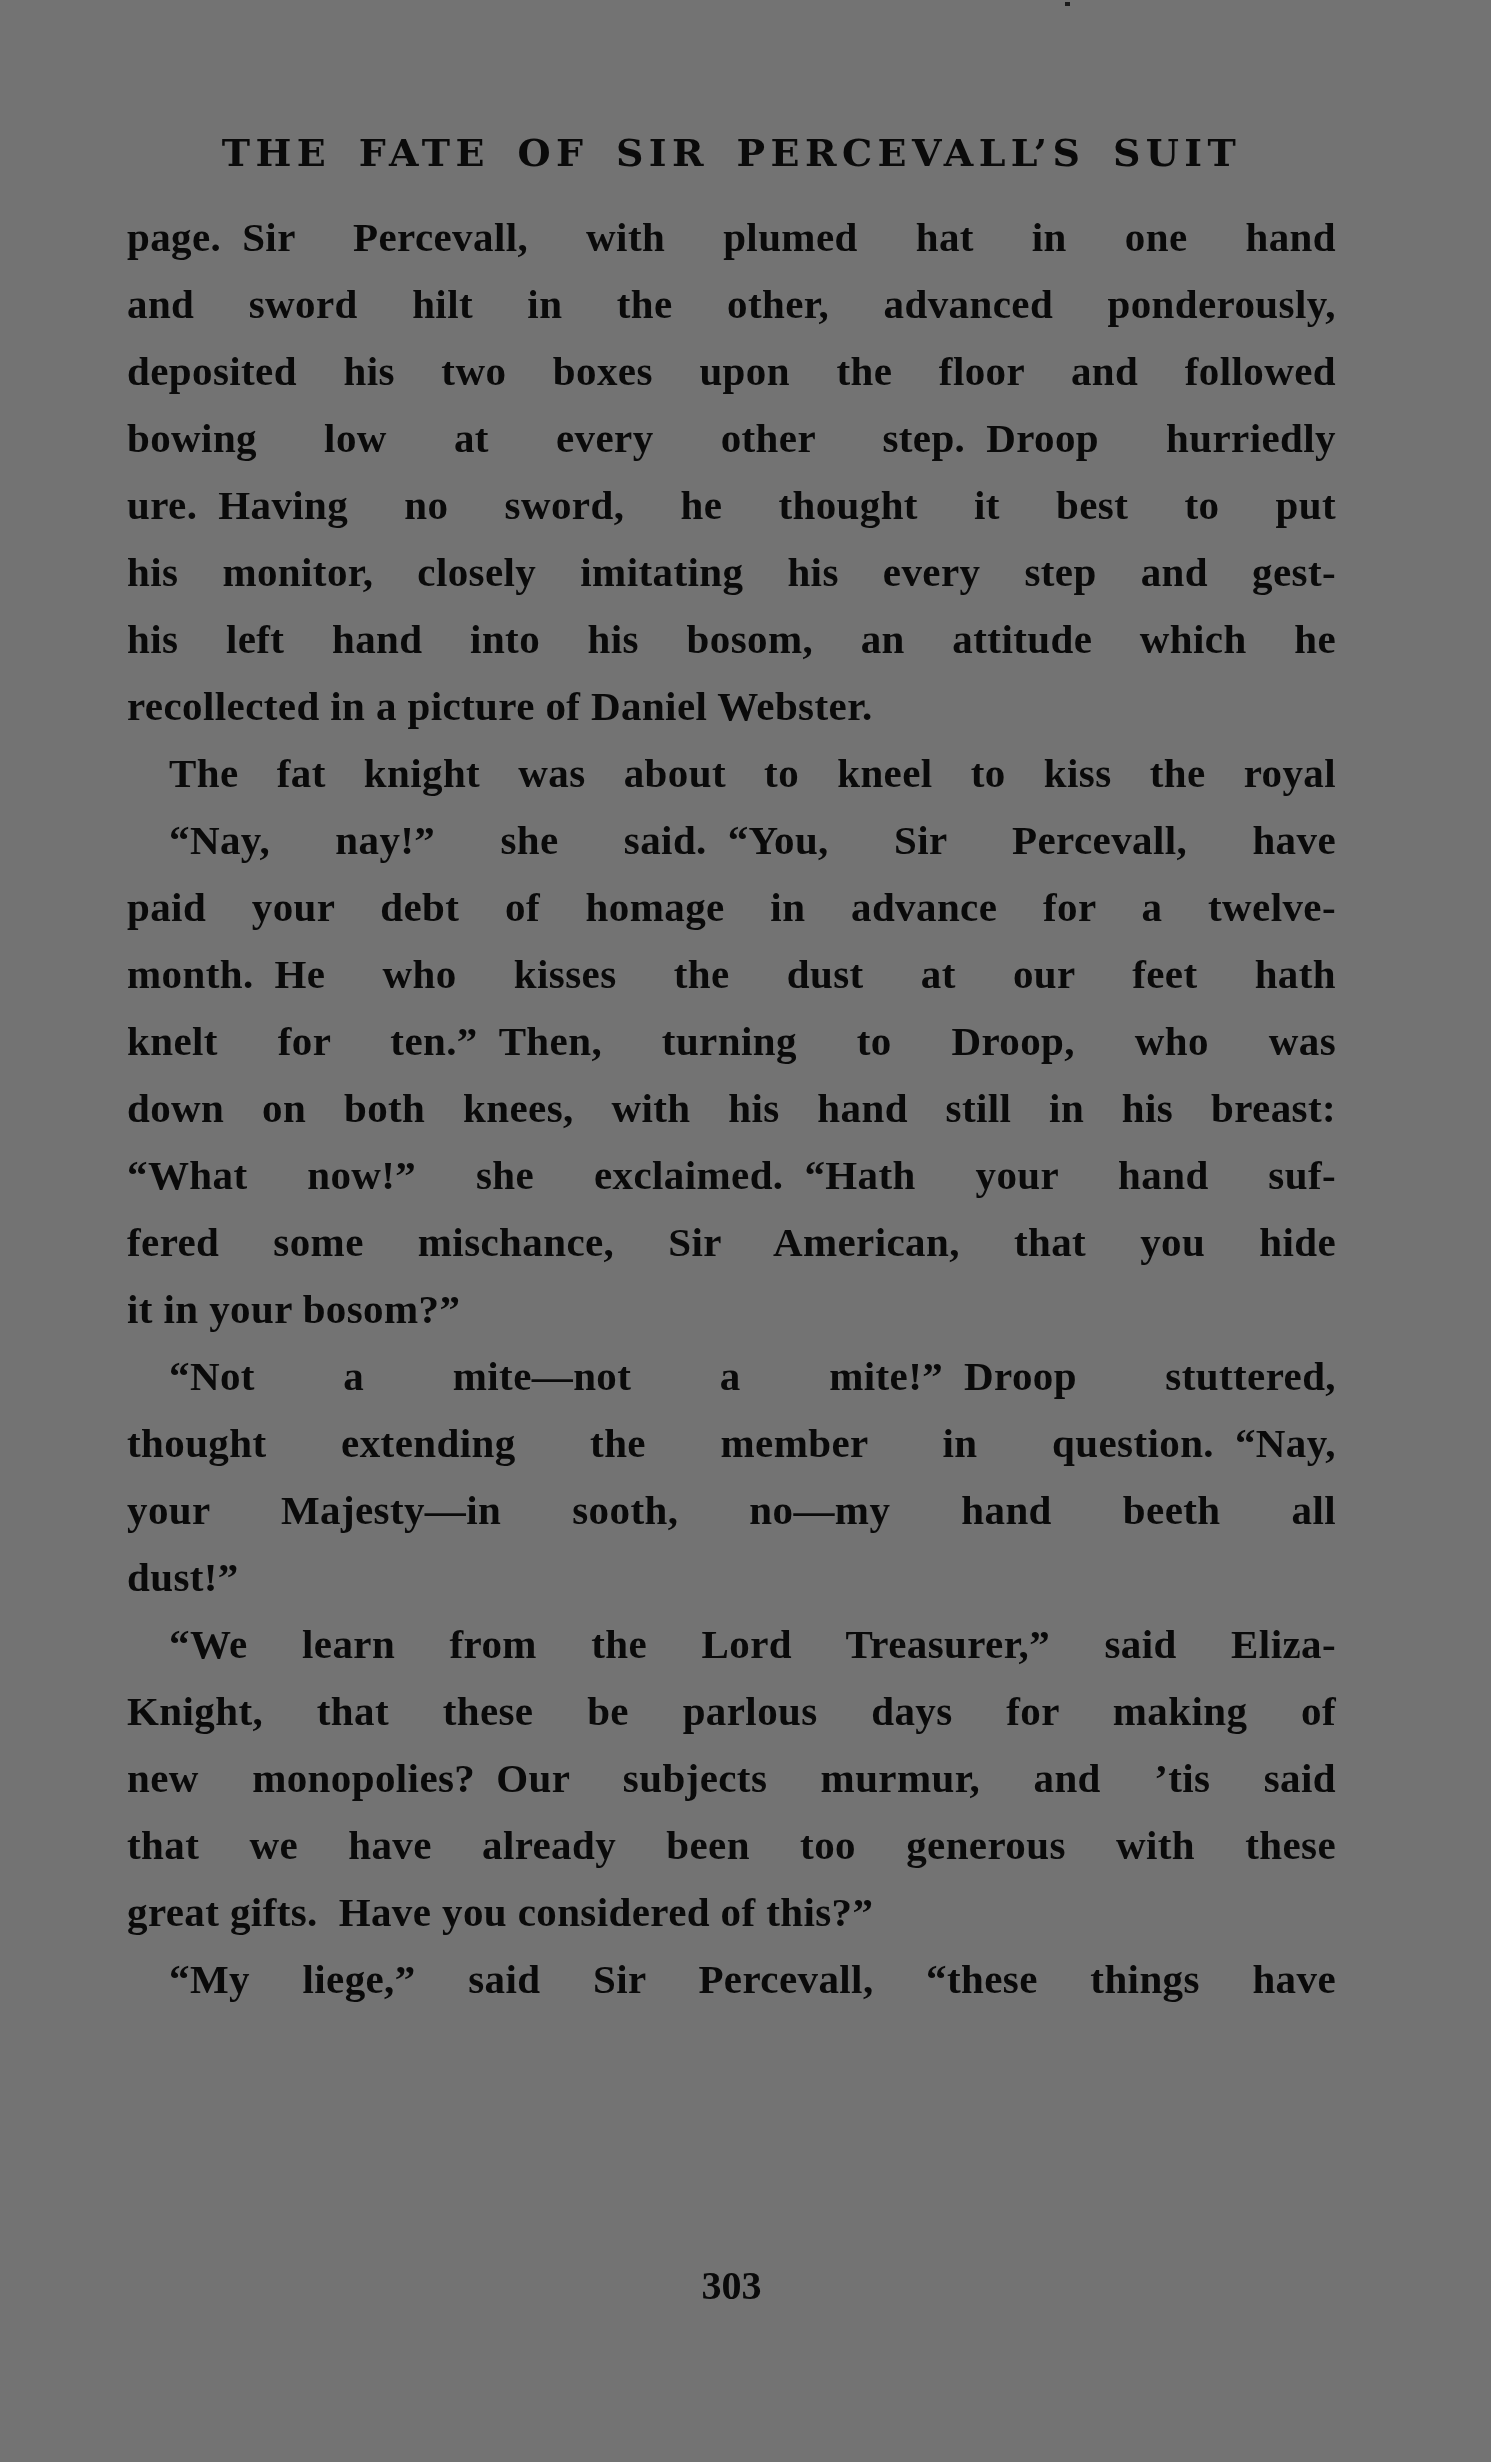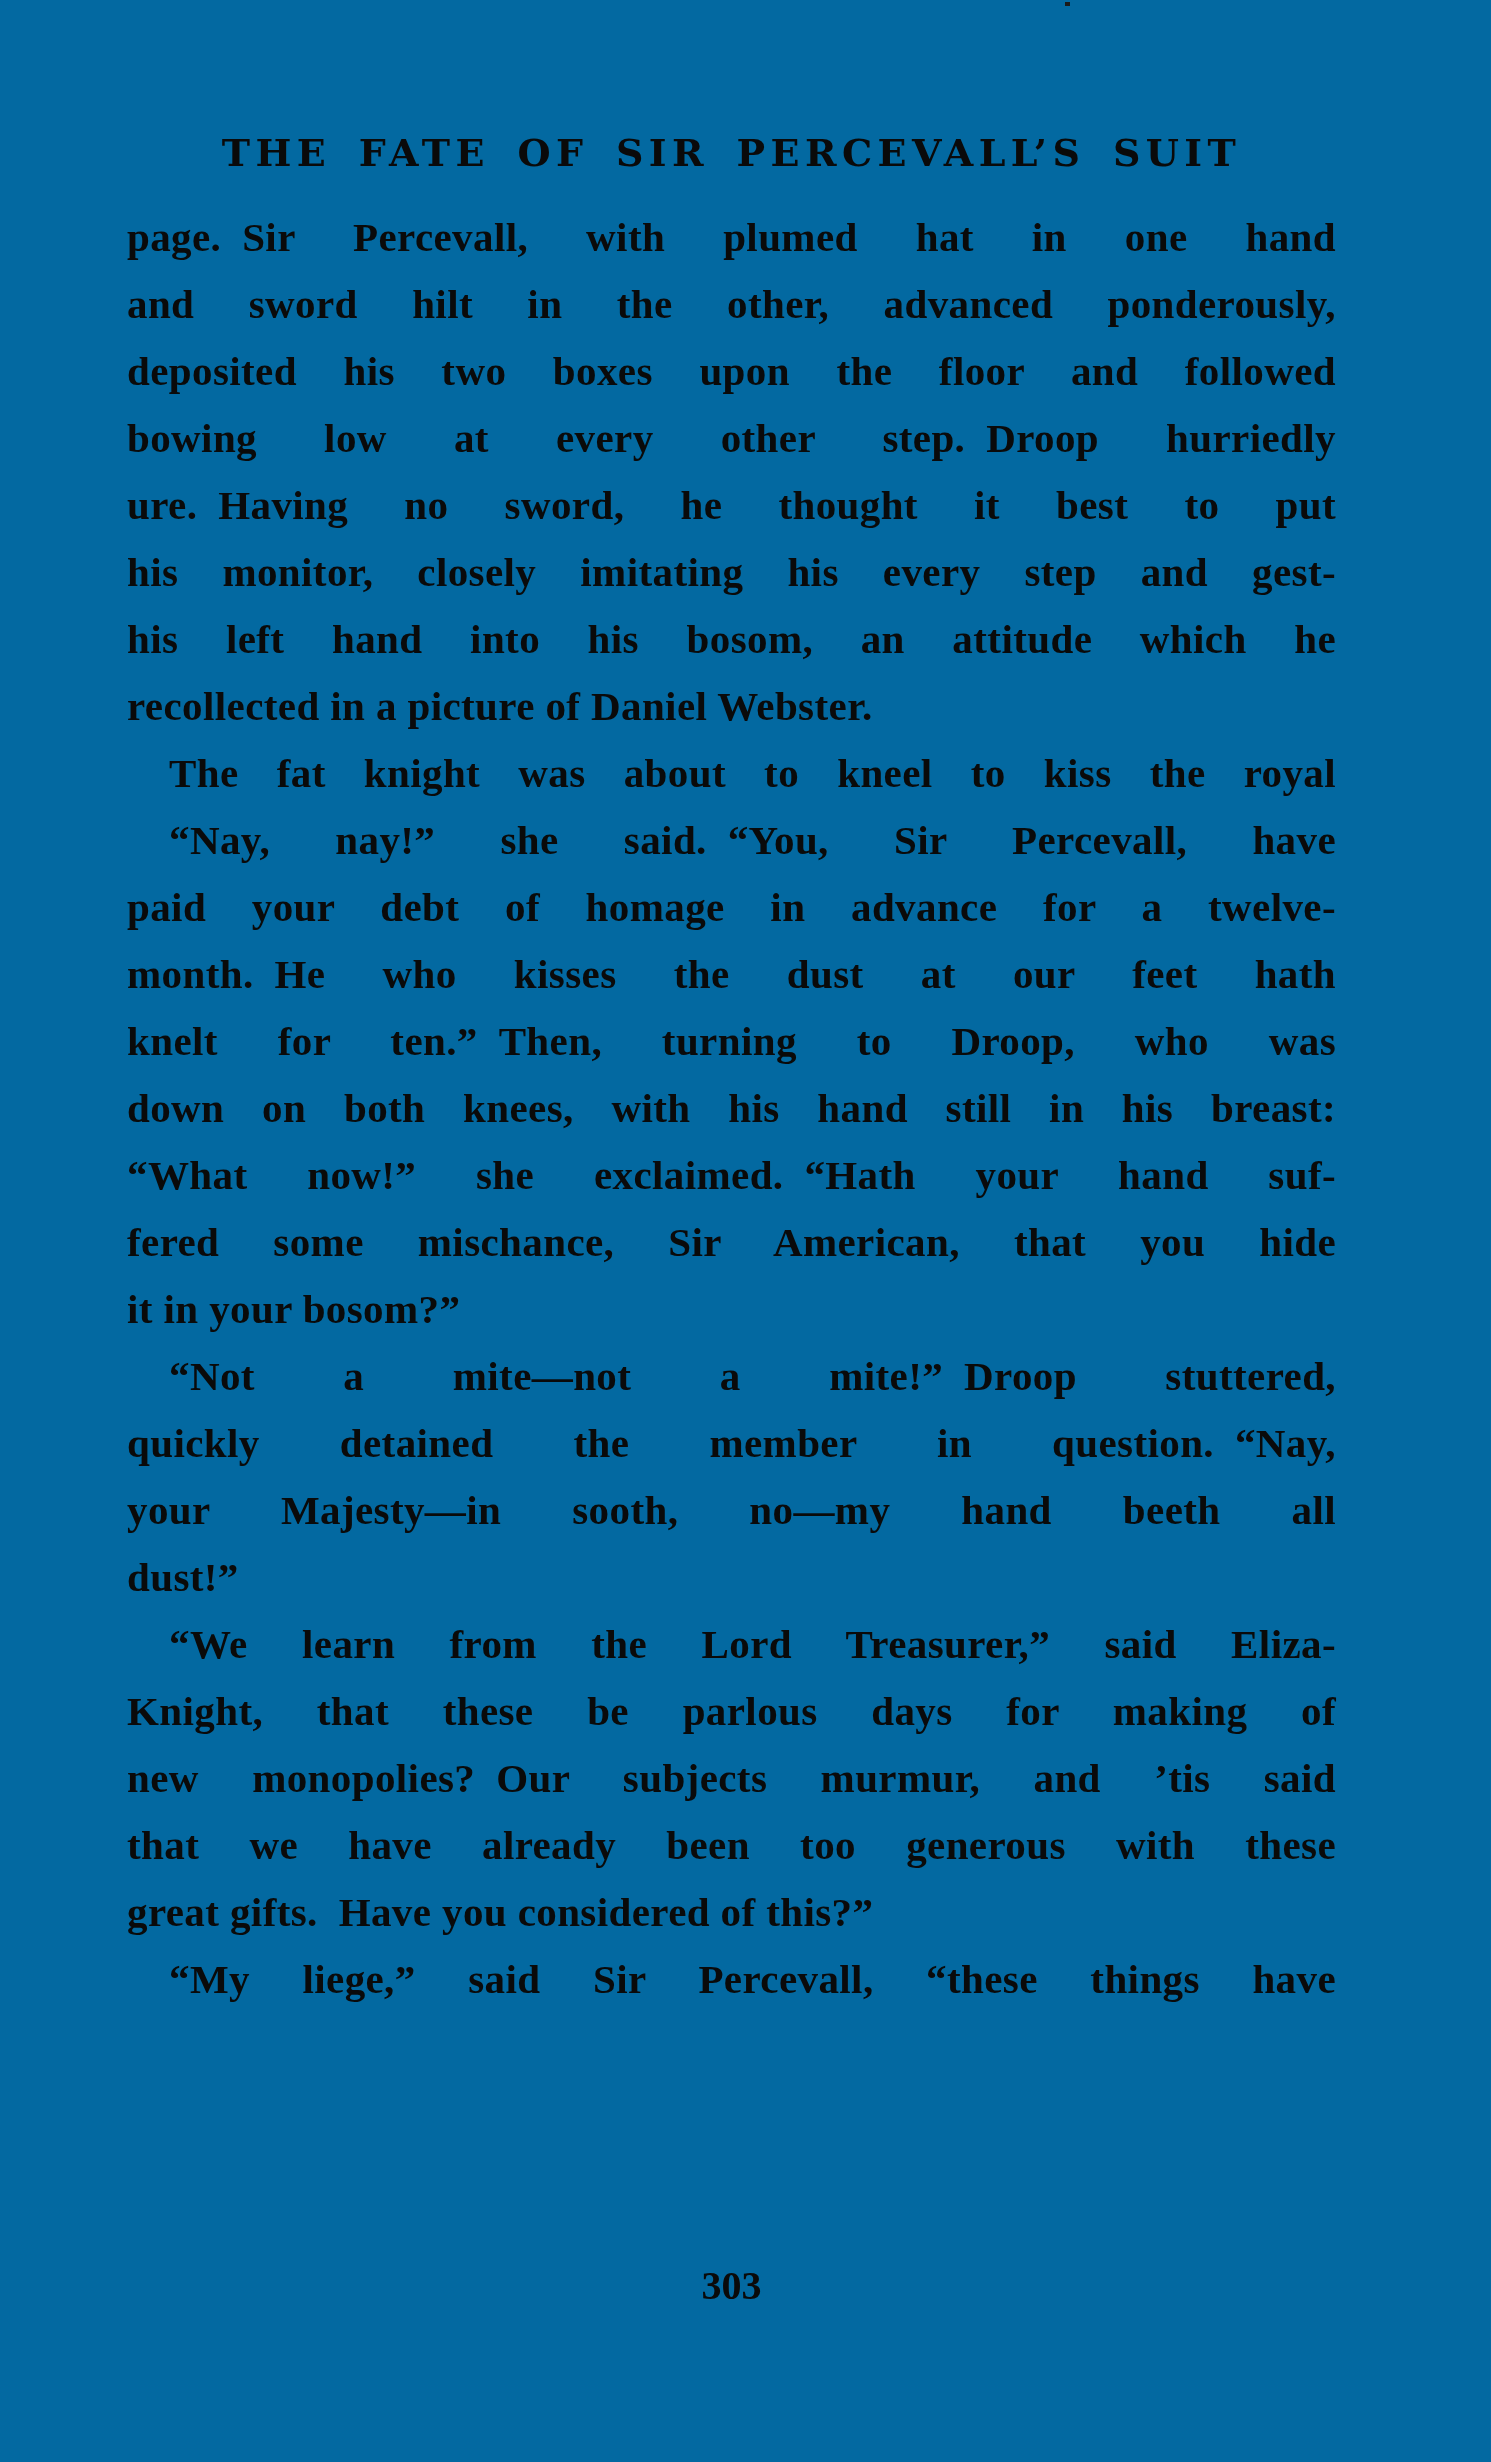--- a/index.html
+++ b/index.html
@@ -8,21 +8,21 @@
     width: 1492px;
     height: 2462px;
     position: relative;
     color: #0a0a0a;
     font-family: "Liberation Serif", serif;
     overflow: hidden;
   }
   .scan-page {
     position: absolute;
     inset: 0;
-    background: #0369a1;
+    background: #737373;
   }
   .artifact-dot {
     position: absolute;
     left: 1065px;
     top: 1.8px;
     width: 4.5px;
     height: 4.5px;
     background: #1a1a1a;
   }
   .running-head {
@@ -87,21 +87,21 @@
       <div class="line justify indent">The fat knight was about to kneel to kiss the royal</div>
       <div class="line justify indent">“Nay, nay!” she said. “You, Sir Percevall, have</div>
       <div class="line justify">paid your debt of homage in advance for a twelve-</div>
       <div class="line justify">month. He who kisses the dust at our feet hath</div>
       <div class="line justify">knelt for ten.” Then, turning to Droop, who was</div>
       <div class="line justify">down on both knees, with his hand still in his breast:</div>
       <div class="line justify">“What now!” she exclaimed. “Hath your hand suf-</div>
       <div class="line justify">fered some mischance, Sir American, that you hide</div>
       <div class="line">it in your bosom?”</div>
       <div class="line justify indent">“Not a mite—not a mite!” Droop stuttered,</div>
-      <div class="line justify">quickly detained the member in question. “Nay,</div>
+      <div class="line justify">thought extending the member in question. “Nay,</div>
       <div class="line justify">your Majesty—in sooth, no—my hand beeth all</div>
       <div class="line">dust!”</div>
       <div class="line justify indent">“We learn from the Lord Treasurer,” said Eliza-</div>
       <div class="line justify">Knight, that these be parlous days for making of</div>
       <div class="line justify">new monopolies? Our subjects murmur, and ’tis said</div>
       <div class="line justify">that we have already been too generous with these</div>
       <div class="line">great gifts. Have you considered of this?”</div>
       <div class="line justify indent">“My liege,” said Sir Percevall, “these things have</div>
     </main>
   <div class="page-number">303</div>

